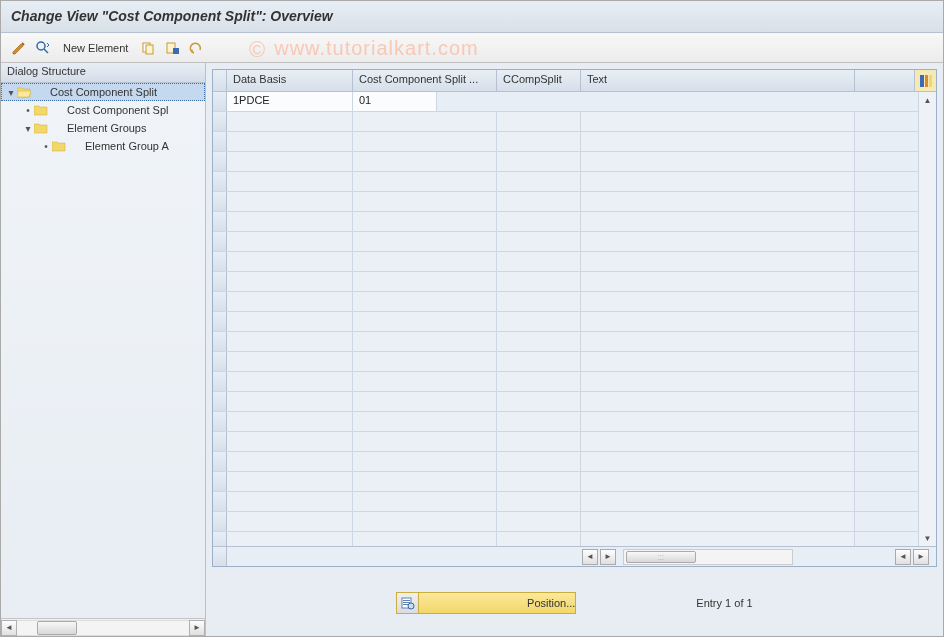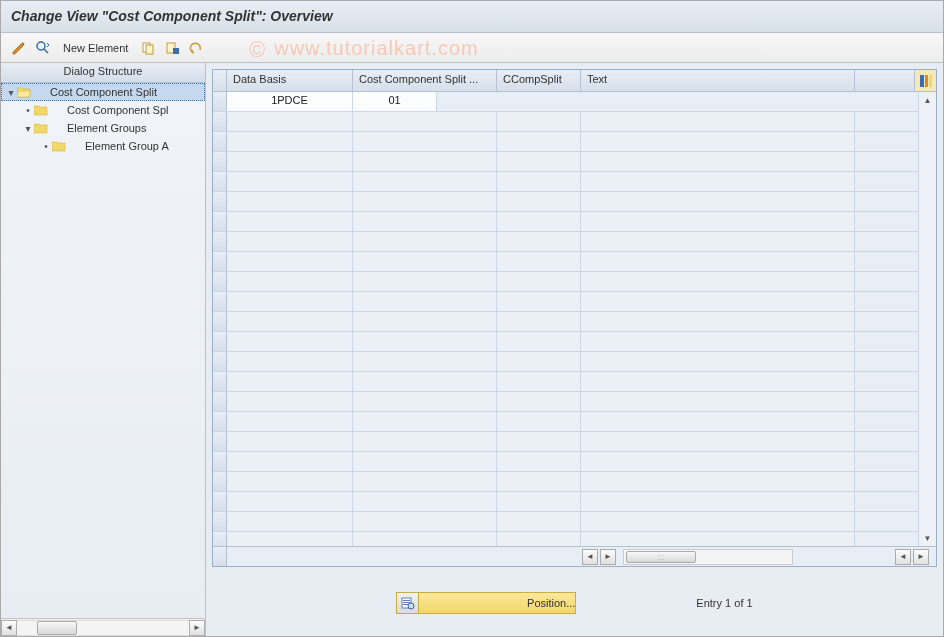--- a/index.html
+++ b/index.html
@@ -12,21 +12,21 @@
     .toolbar-icon { width: 20px; height: 20px; display: flex; align-items: center; justify-content: center; cursor: pointer; border-radius: 2px; }
     .toolbar-icon svg { width: 16px; height: 16px; }
     .toolbar-text { font-size: 11px; color: #333; padding: 0 6px; cursor: pointer; }
     
     .watermark { position: absolute; top: 36px; left: 248px; font-size: 20px; color: rgba(255,165,130,0.55); letter-spacing: 1px; z-index: 100; pointer-events: none; }
     .watermark-c { font-size: 22px; vertical-align: middle; margin-right: 8px; }
     
     .main-area { display: flex; height: calc(100% - 62px); }
     
     .sidebar { width: 205px; height: 100%; border-right: 1px solid #b5c1d0; display: flex; flex-direction: column; }
-    .sidebar-header { height: 20px; background: linear-gradient(#e8eef5, #d4dde8); border-bottom: 1px solid #b5c1d0; font-size: 11px; color: #333; padding: 2px 6px; text-align: center; }
+    .sidebar-header { height: 20px; background: linear-gradient(#e8eef5, #d4dde8); border-bottom: 1px solid #b5c1d0; font-size: 11px; color: #333; padding: 2px 6px; }
     .tree-area { flex: 1; background: linear-gradient(#f0f4f8, #e8edf3); overflow: hidden; position: relative; }
     .tree-node { display: flex; align-items: center; height: 18px; font-size: 11px; color: #333; cursor: pointer; white-space: nowrap; }
     .tree-node.selected { background: #c4d8ef; border: 1px dotted #4070a8; }
     .tree-toggle { width: 10px; display: inline-flex; justify-content: center; font-size: 10px; color: #555; }
     .tree-icon { width: 16px; height: 14px; display: inline-flex; align-items: center; justify-content: center; }
     .tree-icon svg { width: 14px; height: 12px; }
     .tree-label { padding-left: 18px; }
     .sidebar-hscroll { height: 18px; background: #f0f0f0; border-top: 1px solid #c5c5c5; display: flex; align-items: center; }
     .hscroll-btn { width: 16px; height: 16px; background: linear-gradient(#fdfdfd,#e0e0e0); border: 1px solid #b0b0b0; display:flex; align-items:center; justify-content:center; font-size:8px; color:#555; }
     .hscroll-track { flex: 1; height: 16px; background: #f4f4f4; border-top:1px solid #ddd; border-bottom:1px solid #ddd; position: relative; }
@@ -38,21 +38,21 @@
     .row-selector-col { width: 14px; background: linear-gradient(#e8eef5,#d6dfea); border-right: 1px solid #b5c1d0; }
     .grid-header-cell { border-right: 1px solid #b5c1d0; font-size: 11px; color: #333; padding: 3px 6px; overflow: hidden; white-space: nowrap; }
     .col-databasis { width: 126px; }
     .col-ccs { width: 144px; }
     .col-ccomp { width: 84px; }
     .col-text { width: 274px; }
     .grid-corner-btn { width: 22px; background: #f5e9b5; border-left:1px solid #b5c1d0; display:flex; align-items:center; justify-content:center; cursor: pointer; }
     .grid-corner-btn svg { width:14px; height:14px; }
     .grid-body { height: 454px; overflow: hidden; position: relative; display: flex; }
     .grid-rows-area { flex: 1; }
-    .grid-row { display: flex; height: 20px; border-bottom: 1px solid #cdd7e3; text-align: center; }
+    .grid-row { display: flex; height: 20px; border-bottom: 1px solid #cdd7e3; }
     .grid-row .row-selector-col { background: linear-gradient(#e8eef5,#d6dfea); }
     .grid-cell { border-right: 1px solid #cdd7e3; font-size: 11px; color: #222; padding: 2px 6px; overflow: hidden; white-space: nowrap; background: #eaf0f6; }
     .grid-row.data .grid-cell { background: #fbfcfe; }
     .grid-row.data .col-text { background: #fff; }
     .vscroll { width: 18px; background: #eef2f6; border-left: 1px solid #cdd7e3; display: flex; flex-direction: column; align-items: center; }
     .vscroll-btn { width: 16px; height: 16px; display:flex; align-items:center; justify-content:center; font-size: 8px; color:#555; cursor: pointer; }
     .vscroll-spacer { flex: 1; }
     .grid-hscroll-row { height: 20px; display: flex; border-top: 1px solid #b5c1d0; background: #e8eef5; }
     .grid-hscroll-row .row-selector-col { background: linear-gradient(#e8eef5,#d6dfea); }
     .hslot { display: flex; align-items: center; }

